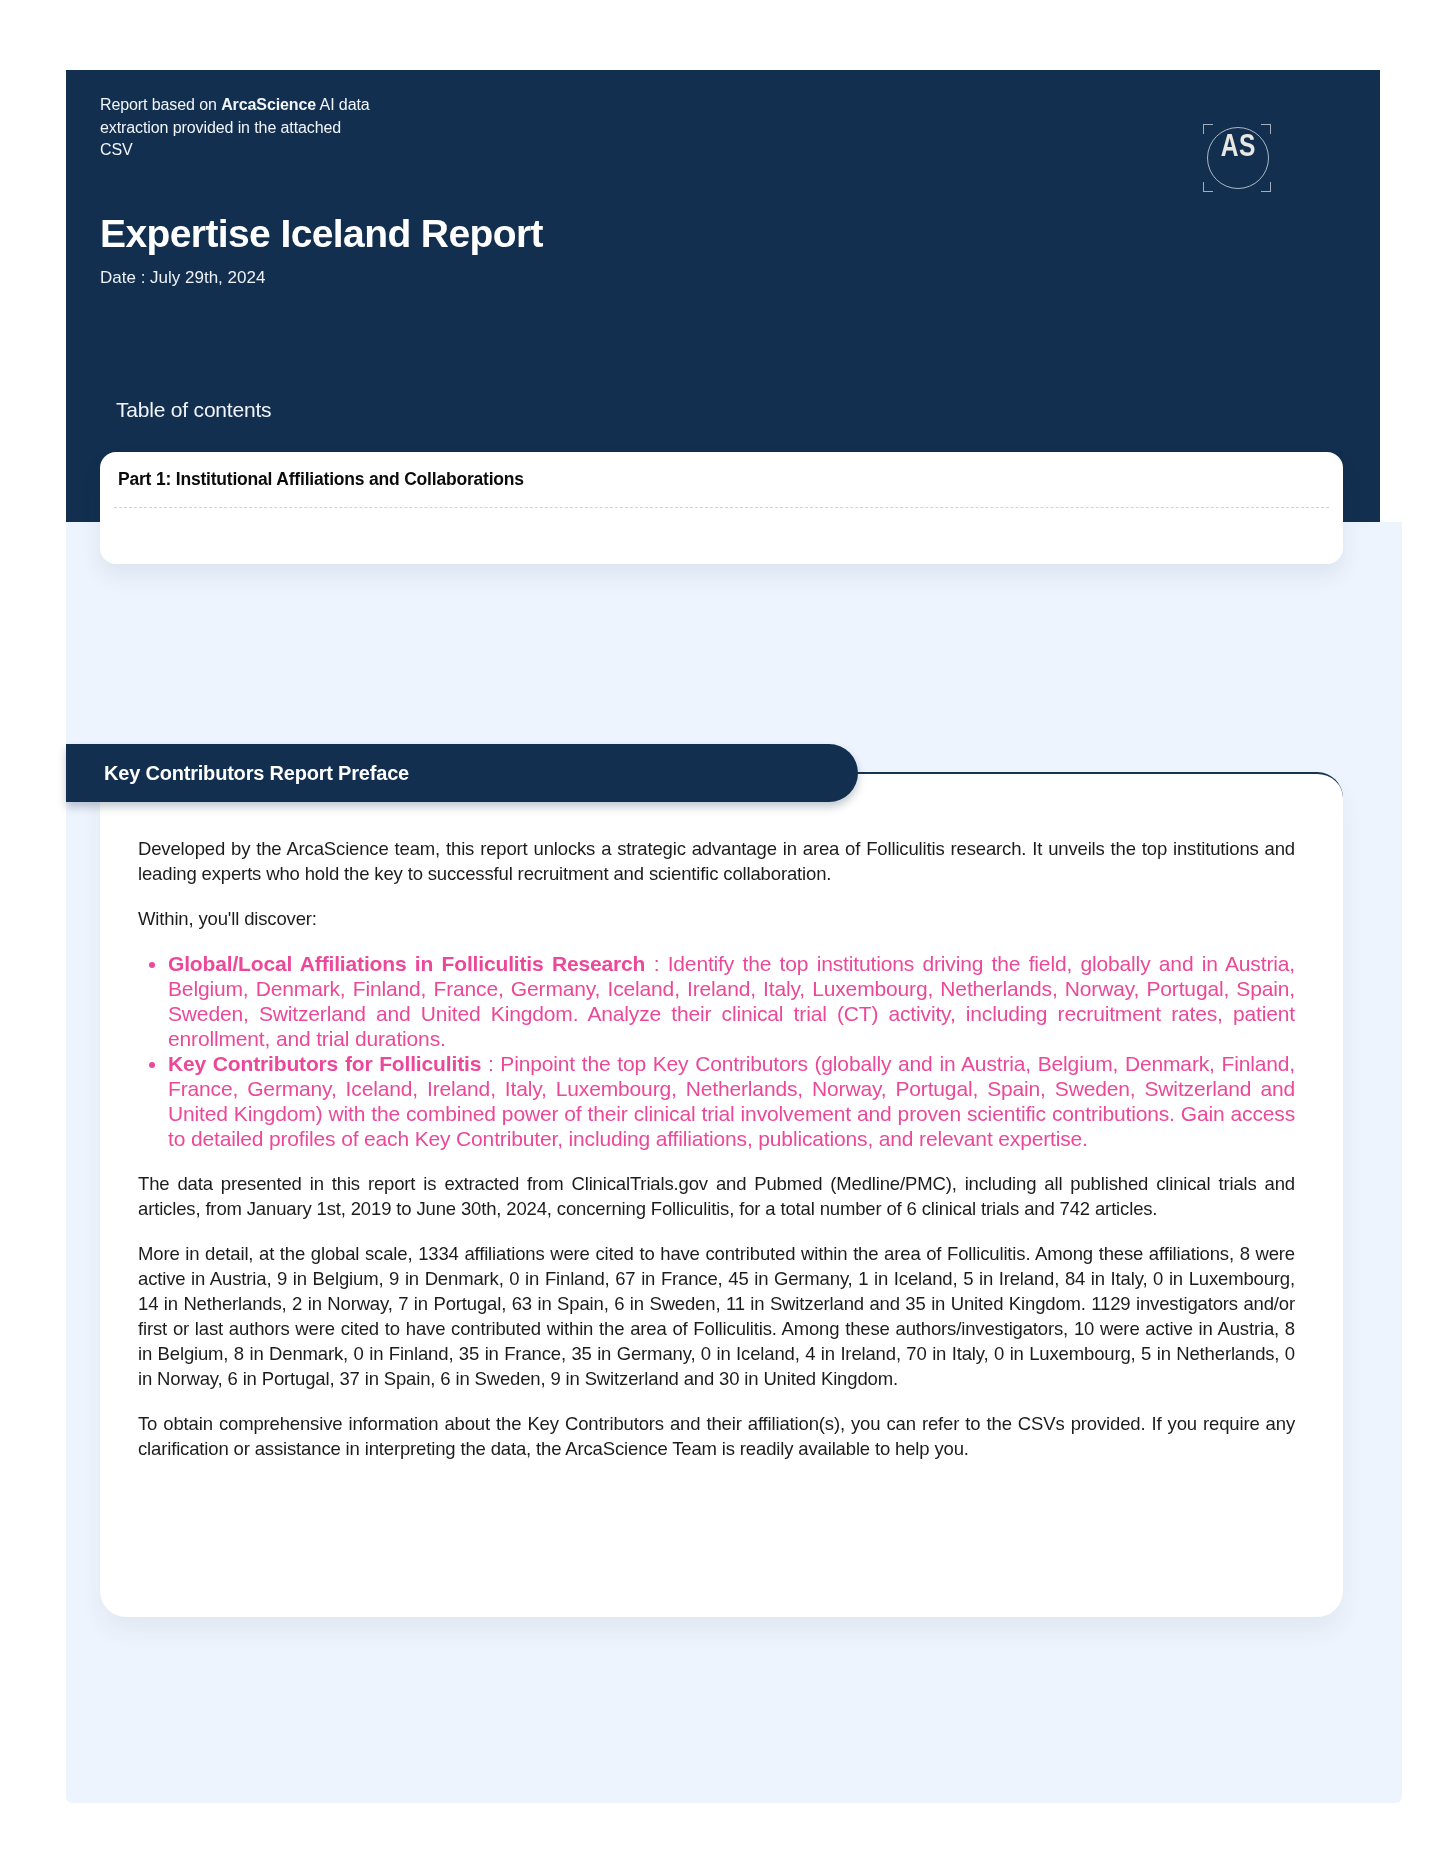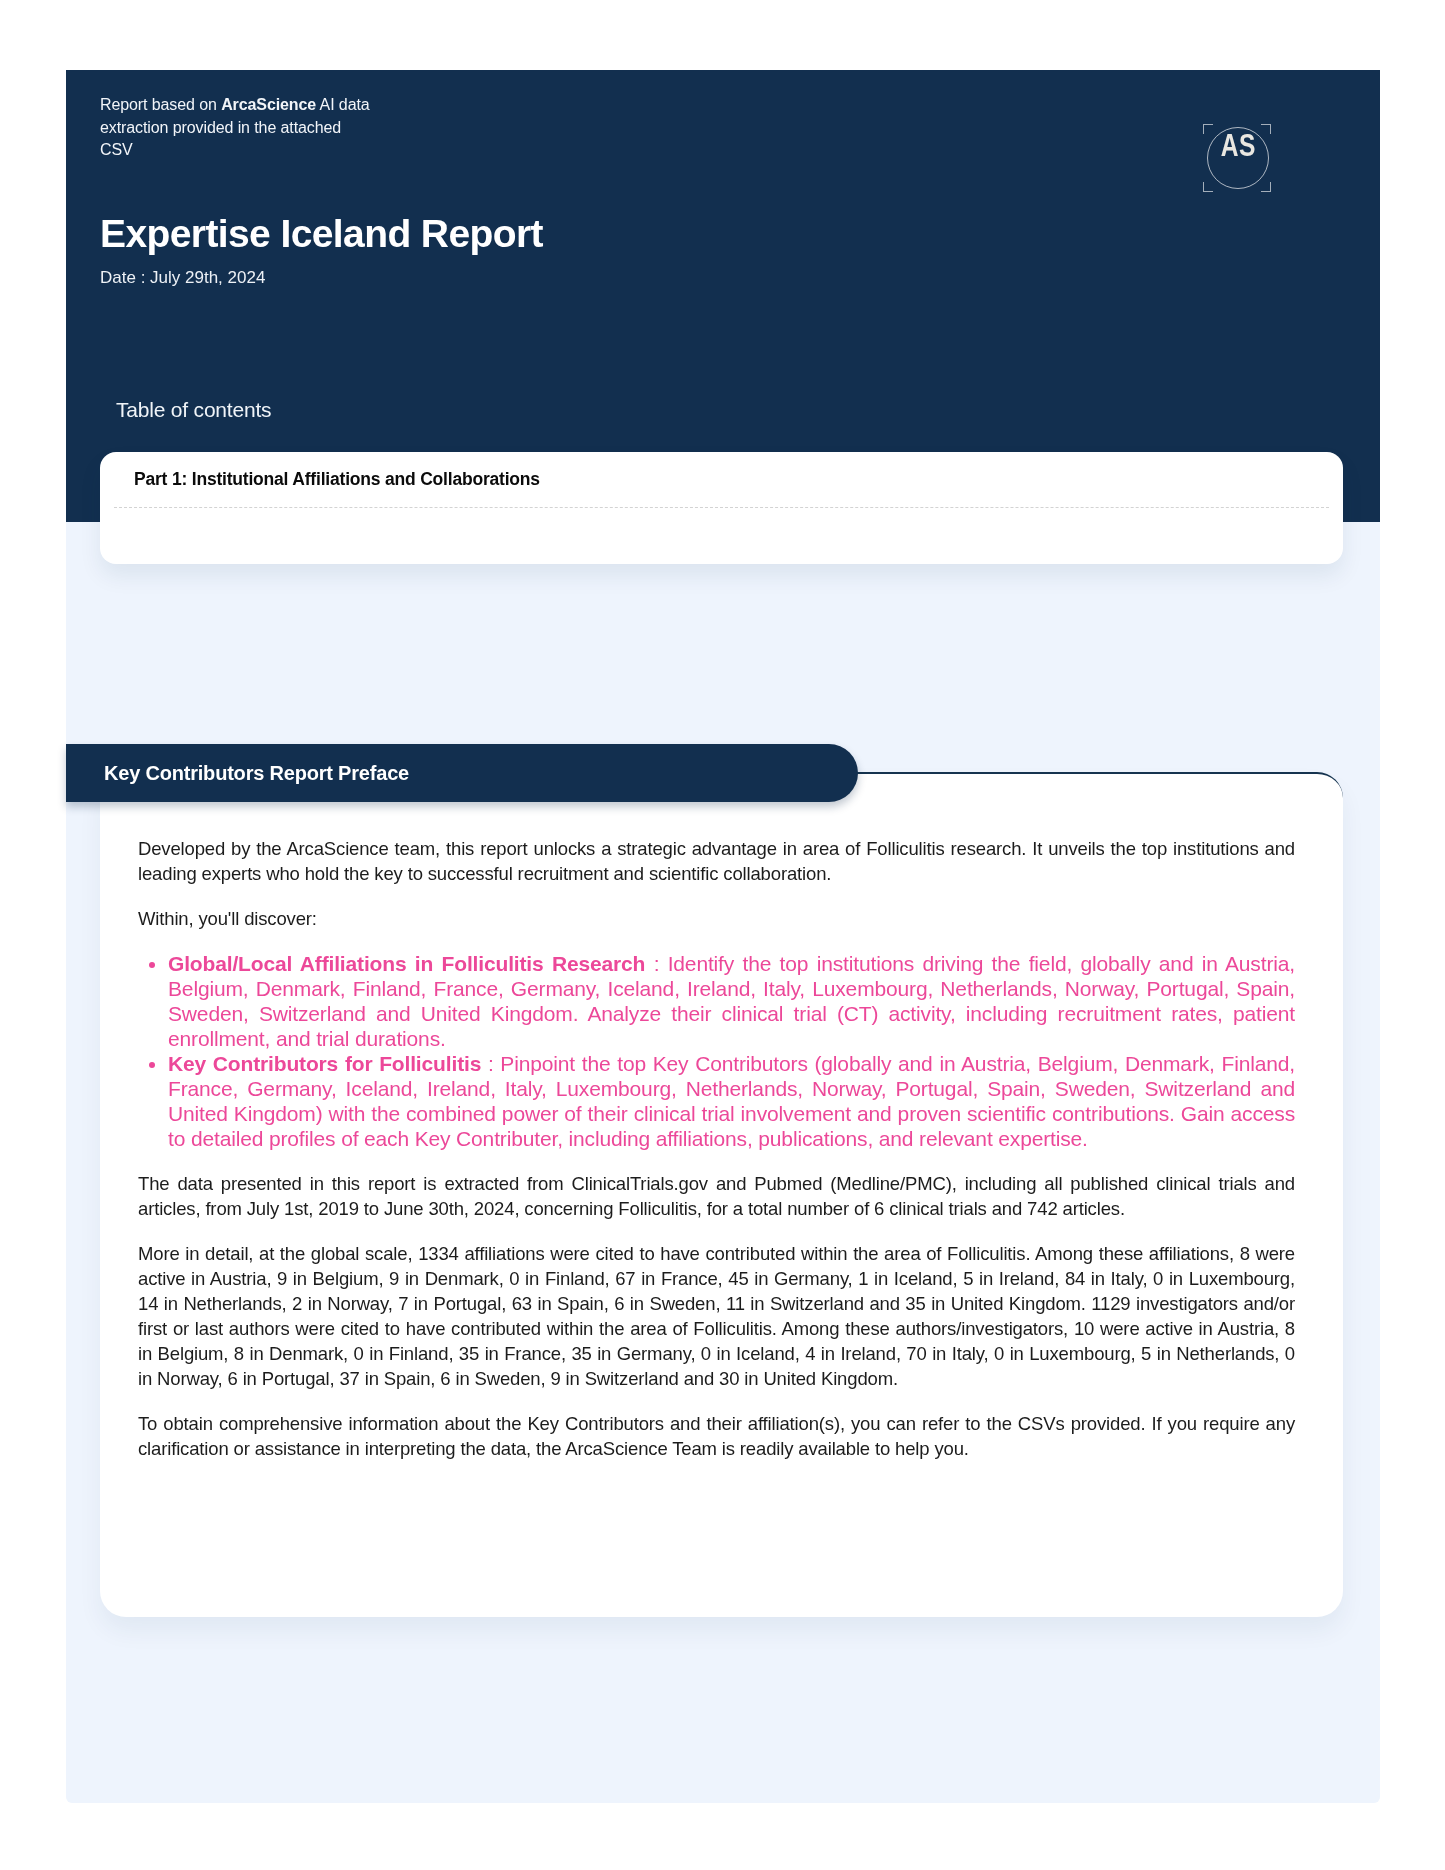--- a/index.html
+++ b/index.html
@@ -47,28 +47,28 @@
   .toc-title{
     position:absolute;left:50px;top:328px;margin:0;color:#f0f4f8;
     font-size:21px;font-weight:400;letter-spacing:-0.2px;
   }
   .toc-box{
     position:absolute;left:34px;top:382px;width:1243px;height:112px;
     background:#ffffff;border-radius:16px;
     box-shadow:0 12px 22px rgba(18,47,79,0.08);
   }
   .toc-row{
-    height:55px;display:flex;align-items:center;padding:0 34px;
+    height:55px;display:flex;align-items:center;padding:0 18px;
     color:#0b0b0b;font-size:17.5px;font-weight:700;letter-spacing:-0.2px;
   }
   .toc-divider{border-top:1px dashed #d3d3d3;margin:0 14px;height:0;}
   
   .content-bg{
     position:absolute;left:66px;top:522px;width:1314px;height:1281px;
-    background:#eef4fd;border-radius:0 0 6px 6px;z-index:1;
+    background:#eef4fd;border-radius:0 0 6px 6px;z-index:1;padding-left:22px;
   }
   
   .banner{
     position:absolute;left:0;top:222px;width:792px;height:58px;
     background:#122f4f;border-radius:0 29px 29px 0;z-index:4;
     display:flex;align-items:center;padding-left:38px;box-sizing:border-box;
     box-shadow:0 5px 9px rgba(15,40,70,0.25);
   }
   .banner span{color:#ffffff;font-size:20px;font-weight:700;letter-spacing:-0.2px;}
   
@@ -130,20 +130,20 @@
     <div class="card">
       <p>Developed by the ArcaScience team, this report unlocks a strategic advantage in area of Folliculitis research. It unveils the top institutions and leading experts who hold the key to successful recruitment and scientific collaboration.</p>
 
       <p class="lead">Within, you'll discover:</p>
 
       <ul>
         <li><b>Global/Local Affiliations in Folliculitis Research</b> <span>: Identify the top institutions driving the field, globally and in Austria, Belgium, Denmark, Finland, France, Germany, Iceland, Ireland, Italy, Luxembourg, Netherlands, Norway, Portugal, Spain, Sweden, Switzerland and United Kingdom. Analyze their clinical trial (CT) activity, including recruitment rates, patient enrollment, and trial durations.</span></li>
         <li><b>Key Contributors for Folliculitis</b> <span>: Pinpoint the top Key Contributors (globally and in Austria, Belgium, Denmark, Finland, France, Germany, Iceland, Ireland, Italy, Luxembourg, Netherlands, Norway, Portugal, Spain, Sweden, Switzerland and United Kingdom) with the combined power of their clinical trial involvement and proven scientific contributions. Gain access to detailed profiles of each Key Contributer, including affiliations, publications, and relevant expertise.</span></li>
       </ul>
 
-      <p>The data presented in this report is extracted from ClinicalTrials.gov and Pubmed (Medline/PMC), including all published clinical trials and articles, from July 1st, 2019 to June 30th, 2024, concerning Folliculitis, for a total number of 6 clinical trials and 742 articles.</p>
+      <p>The data presented in this report is extracted from ClinicalTrials.gov and Pubmed (Medline/PMC), including all published clinical trials and articles, from January 1st, 2019 to June 30th, 2024, concerning Folliculitis, for a total number of 6 clinical trials and 742 articles.</p>
       <p>More in detail, at the global scale, 1334 affiliations were cited to have contributed within the area of Folliculitis. Among these affiliations, 8 were active in Austria, 9 in Belgium, 9 in Denmark, 0 in Finland, 67 in France, 45 in Germany, 1 in Iceland, 5 in Ireland, 84 in Italy, 0 in Luxembourg, 14 in Netherlands, 2 in Norway, 7 in Portugal, 63 in Spain, 6 in Sweden, 11 in Switzerland and 35 in United Kingdom. 1129 investigators and/or first or last authors were cited to have contributed within the area of Folliculitis. Among these authors/investigators, 10 were active in Austria, 8 in Belgium, 8 in Denmark, 0 in Finland, 35 in France, 35 in Germany, 0 in Iceland, 4 in Ireland, 70 in Italy, 0 in Luxembourg, 5 in Netherlands, 0 in Norway, 6 in Portugal, 37 in Spain, 6 in Sweden, 9 in Switzerland and 30 in United Kingdom.</p>
       <p>To obtain comprehensive information about the Key Contributors and their affiliation(s), you can refer to the CSVs provided. If you require any clarification or assistance in interpreting the data, the ArcaScience Team is readily available to help you.</p>
     </div>
 
   </div>
 
 </div>
 
 </body></html>

